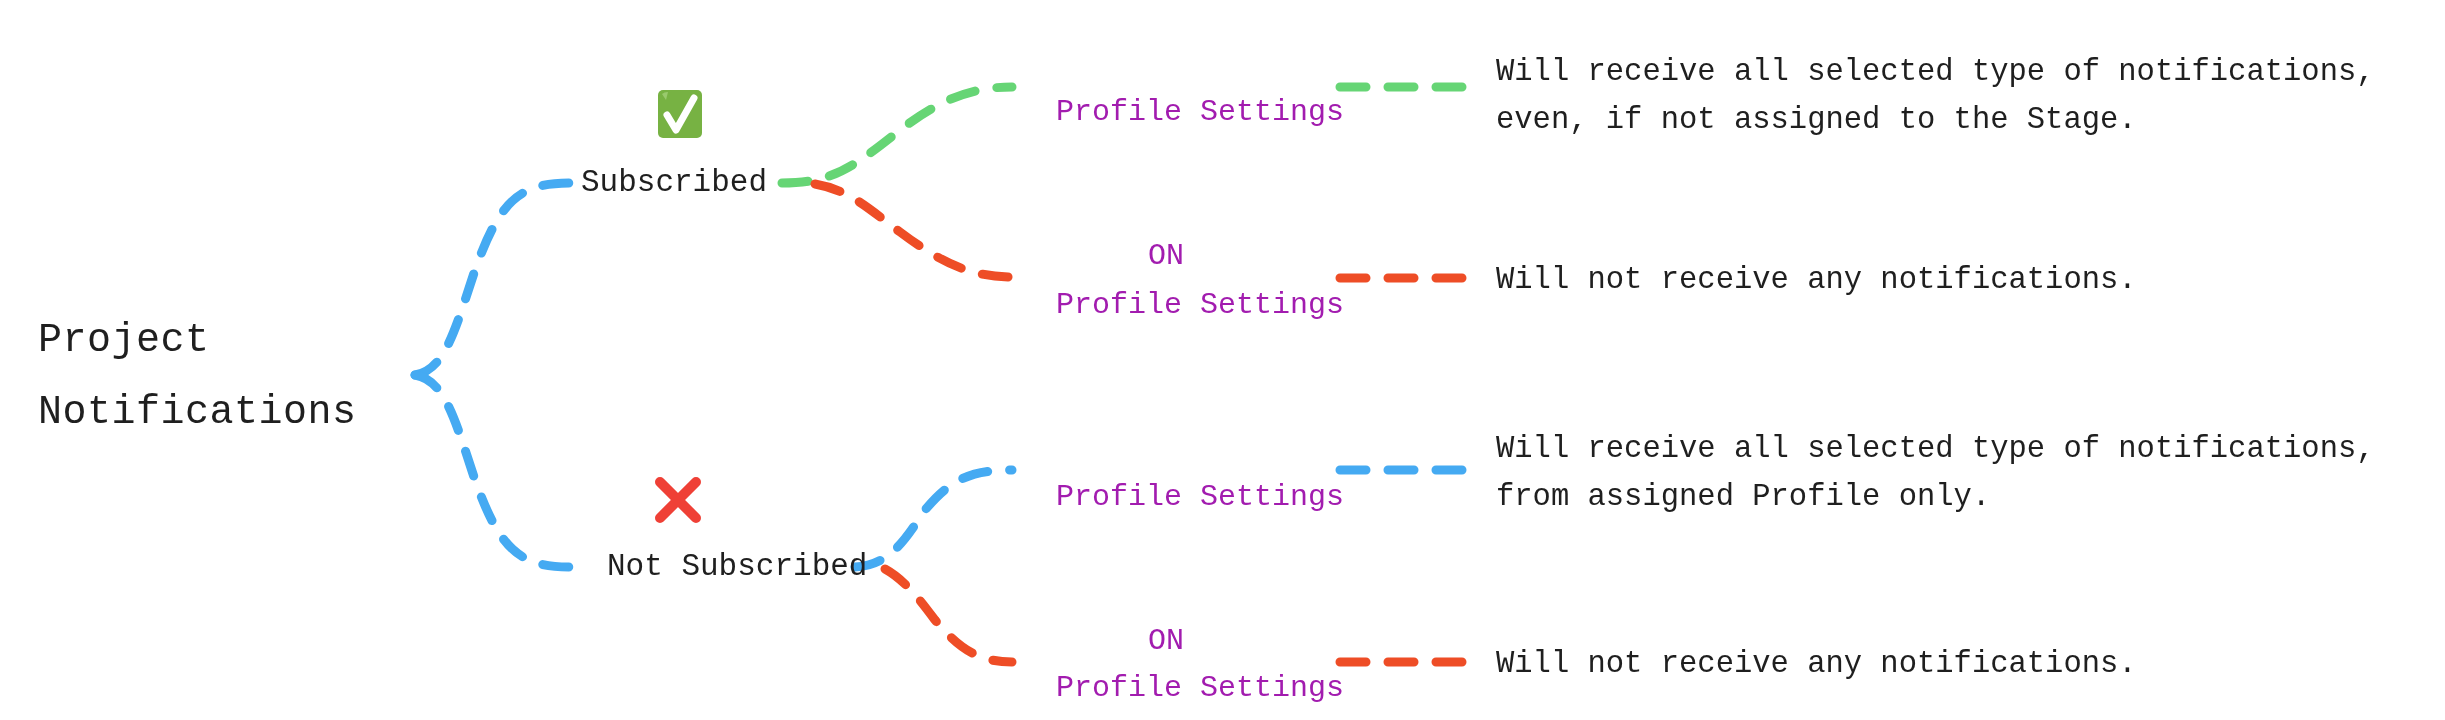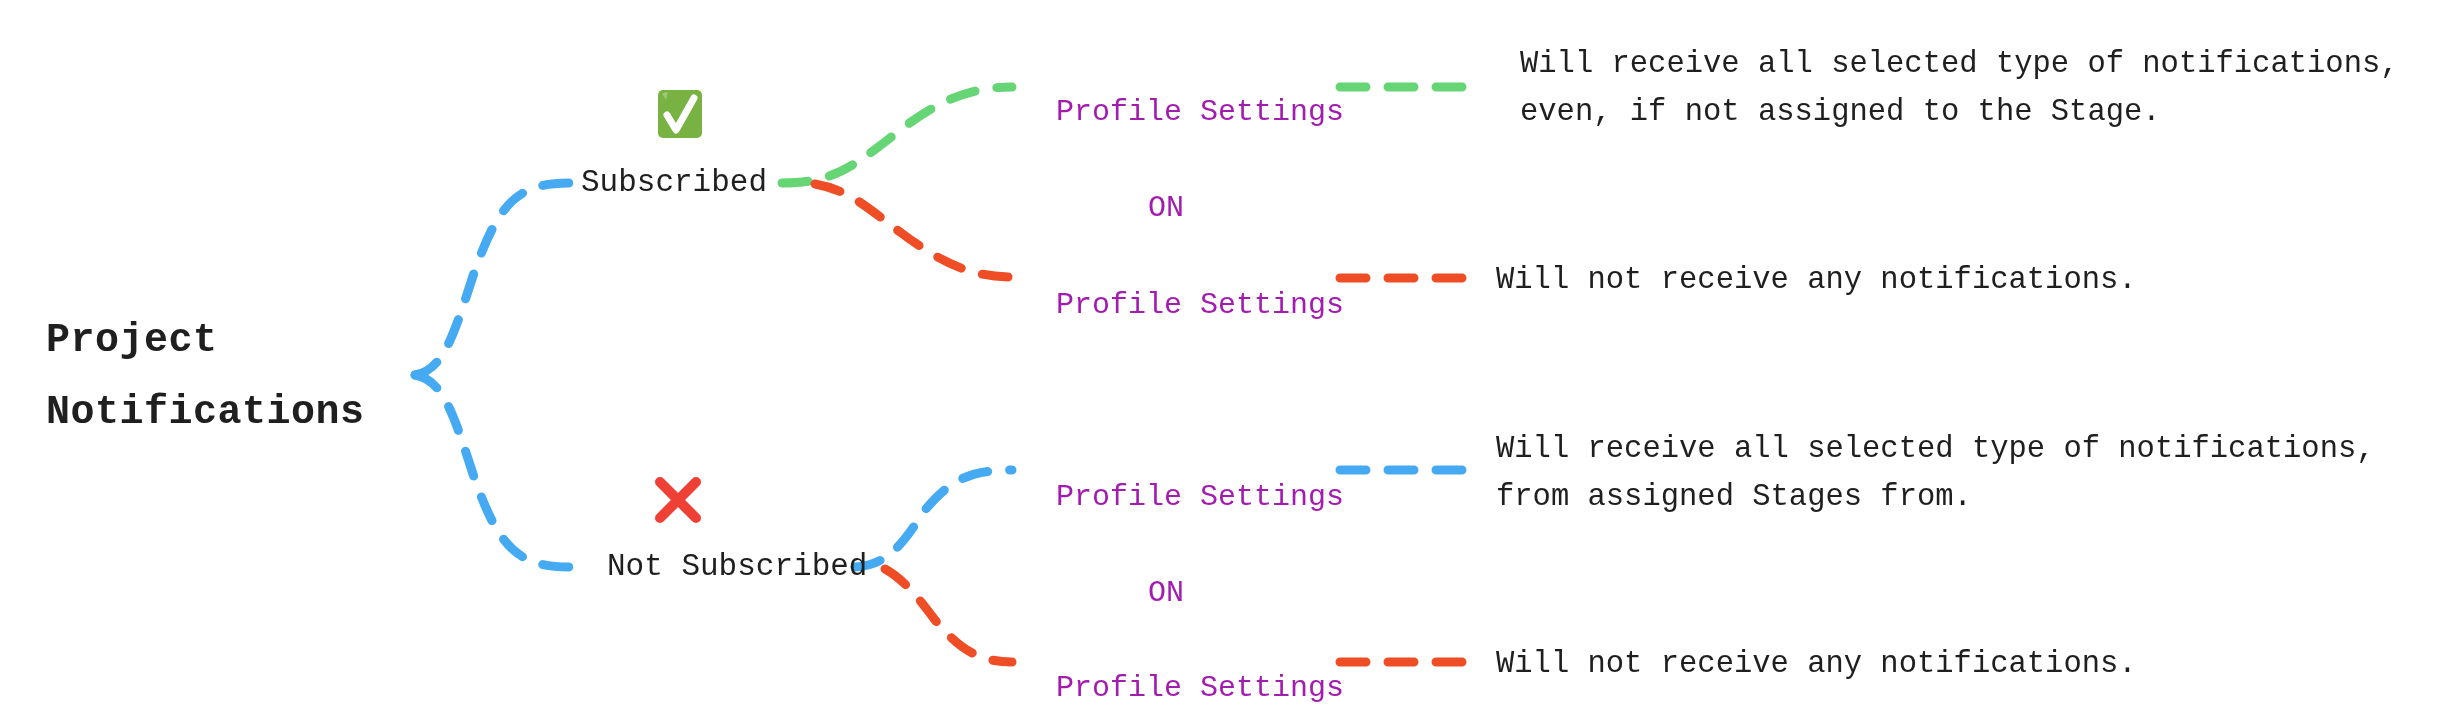--- a/index.html
+++ b/index.html
@@ -1,21 +1,21 @@
 <!DOCTYPE html>
 <html><head>
 <meta charset="utf-8">
 <style>
   html, body { margin: 0; padding: 0; background: #ffffff; }
   body { width: 2445px; height: 720px; overflow: hidden; position: relative; font-family: "Liberation Mono", "DejaVu Sans Mono", monospace; color: #1f1f1f; }
   #diagram { position: absolute; left: 0; top: 0; width: 2445px; height: 720px; }
-  .root-title { position: absolute; left: 38px; top: 305px; font-size: 40px; font-weight: bold; line-height: 72px; letter-spacing: 0.5px; color: #1f1f1f; white-space: pre; margin-left: 8px; }
+  .root-title { position: absolute; left: 38px; top: 305px; font-size: 40px; font-weight: normal; line-height: 72px; letter-spacing: 0.5px; color: #1f1f1f; white-space: pre; }
   .node-label { position: absolute; font-size: 31px; line-height: 36px; white-space: pre; color: #1f1f1f; }
   .setting { position: absolute; font-size: 30px; line-height: 48px; white-space: pre; text-align: center; color: #a21caf; }
-  .setting .state { display: block; }
+  .setting .state { display: block; margin-top: 48px; }
   .desc { position: absolute; left: 1496px; font-size: 30.5px; line-height: 48px; white-space: pre; color: #1f1f1f; }
   .emoji { position: absolute; width: 48px; height: 52px; }
   path.conn { fill: none; stroke-width: 9; stroke-linecap: round; stroke-dasharray: 26 22; }
 </style>
 </head>
 <body>
 
 <svg id="diagram" viewBox="0 0 2445 720" xmlns="http://www.w3.org/2000/svg">
 
   <path class="conn" stroke="#45aaf2" d="M415 375 C 445 370, 455 330, 475 270 C 500 200, 520 183, 570 183"></path>
@@ -57,21 +57,21 @@
 </div>
 <div class="setting" style="left:1020px; top:425px; width:292px;">
   <span>Profile Settings</span>
   <span class="state">ON</span>
 </div>
 <div class="setting" style="left:1020px; top:616px; width:292px;">
   <span>Profile Settings</span>
   
 </div>
 
-<div class="desc" style="top:40px;margin-left:24px;"><span>Will receive all selected type of notifications,</span>
+<div class="desc" style="top:48px;"><span>Will receive all selected type of notifications,</span>
 <span>even, if not assigned to the Stage.</span></div>
 
 <div class="desc" style="top:256px;"><span>Will not receive any notifications.</span></div>
 
 <div class="desc" style="top:425px;"><span>Will receive all selected type of notifications,</span>
-<span>from assigned Stages from.</span></div>
+<span>from assigned Profile only.</span></div>
 
 <div class="desc" style="top:640px;"><span>Will not receive any notifications.</span></div>
 
 </body></html>

